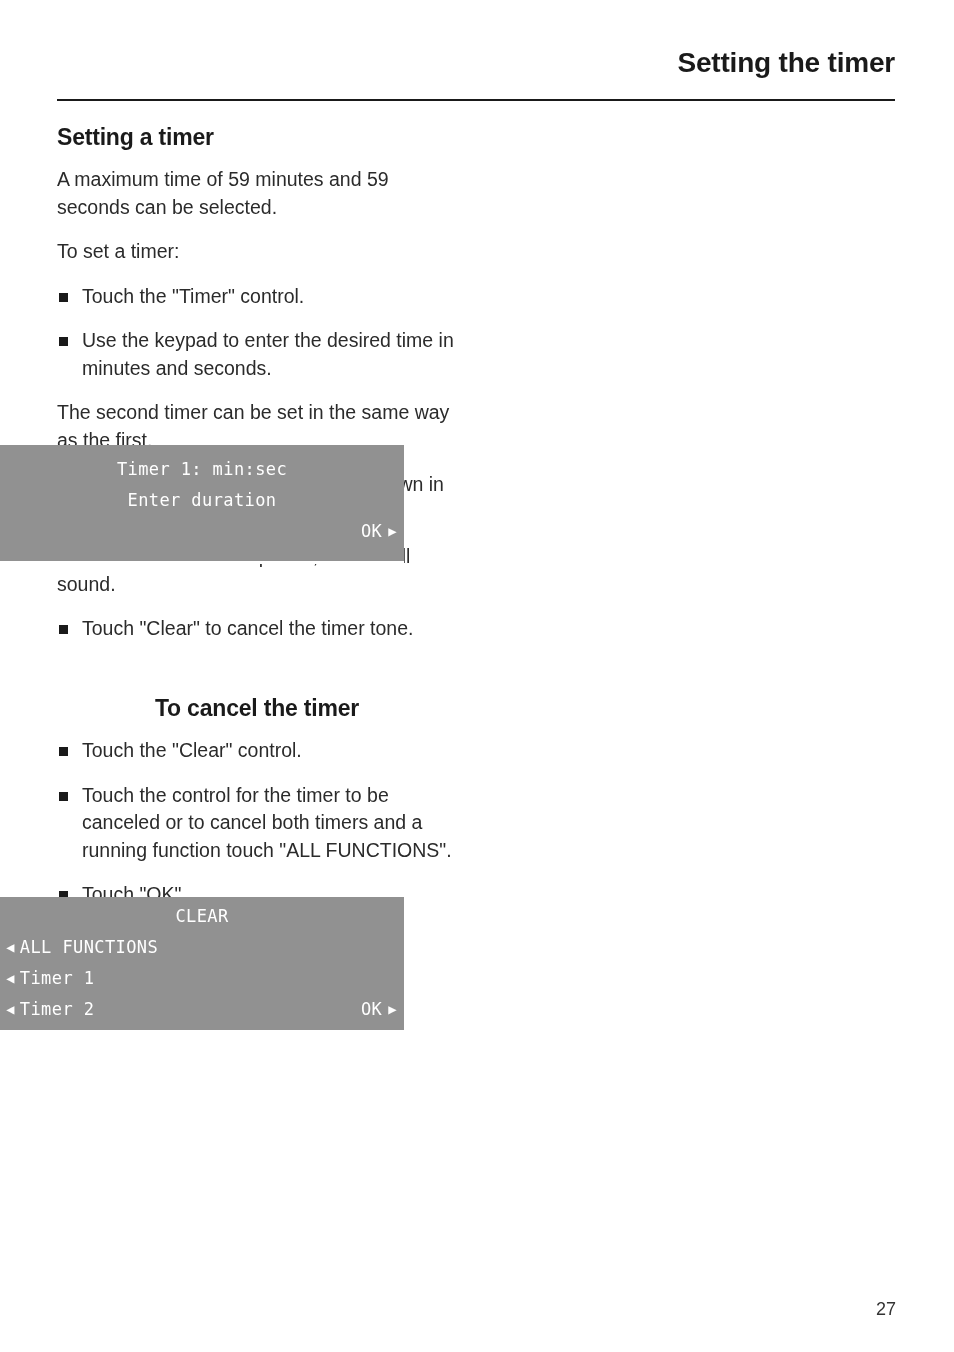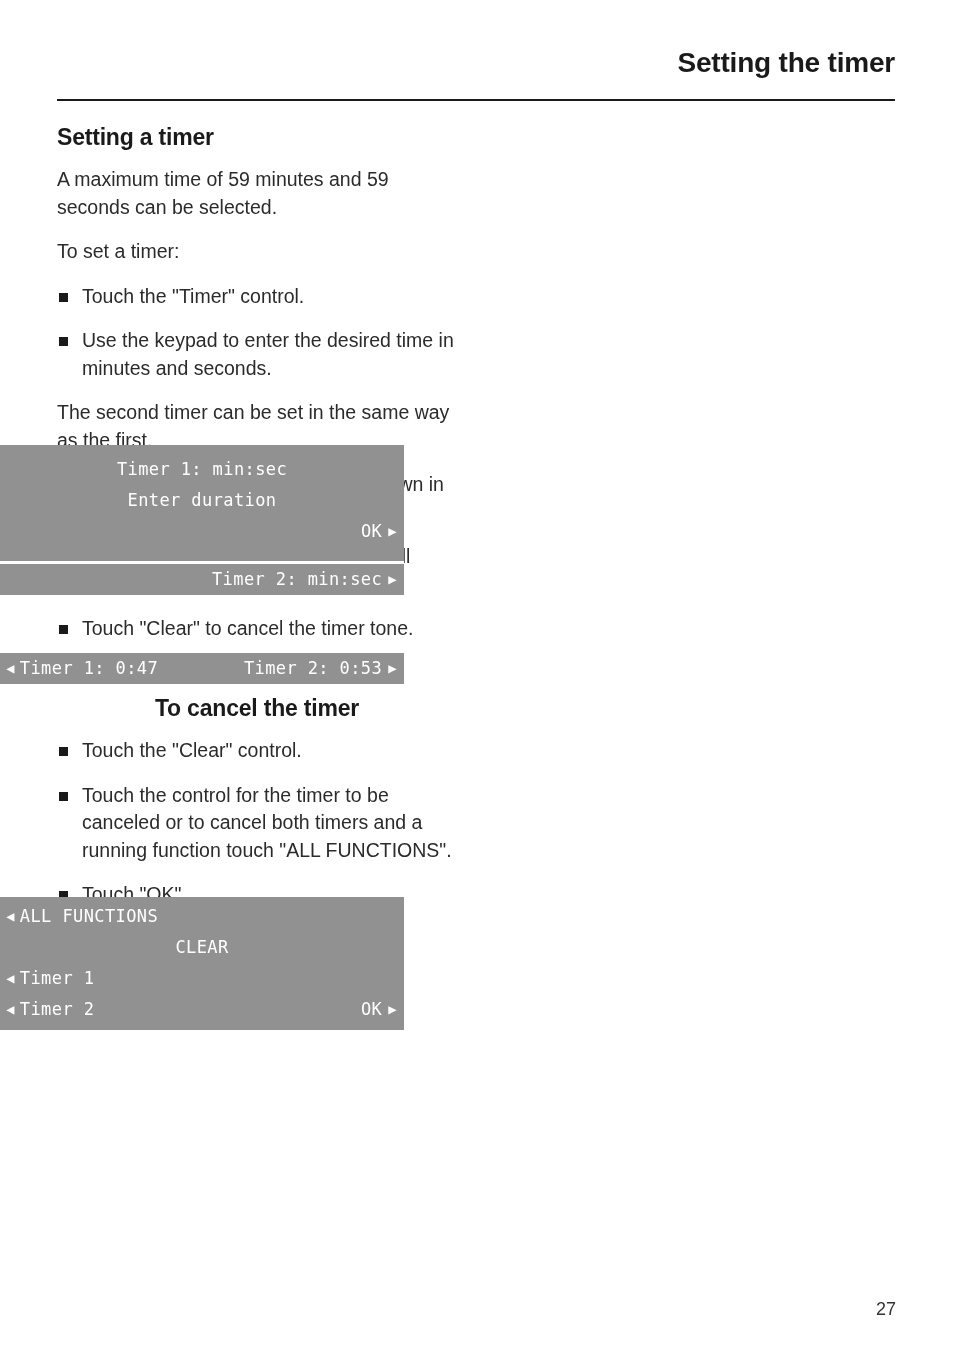--- a/index.html
+++ b/index.html
@@ -233,42 +233,33 @@
 
 <div class="lcd" id="lcd-timer-entry">
   <div class="main-block">
     <div class="lcd-row center">Timer 1: min:sec</div>
     <div class="lcd-row center">Enter duration</div>
     <div class="lcd-row">
       <span class="right-slot"><span>OK</span><span class="arrow-r">▶</span></span>
     </div>
   </div>
   <div class="sep"></div>
-  <div class="footer-block">
-    <div class="lcd-row">
-      <span class="right-slot"><span>Timer 2: min:sec</span><span class="arrow-r">▶</span></span>
-    </div>
-  </div>
 </div>
 
 <div class="lcd" id="lcd-clock">
   <div class="sep"></div>
-  <div class="lcd-row">
-    <span class="left-slot"><span class="arrow-l">◀</span><span>Timer 1: 0:47</span></span>
-    <span class="right-slot"><span>Timer 2: 0:53</span><span class="arrow-r">▶</span></span>
-  </div>
 </div>
 
 <div class="lcd" id="lcd-clear">
   <div class="inner">
+    <div class="lcd-row center">CLEAR</div>
+
     <div class="lcd-row">
       <span class="left-slot"><span class="arrow-l">◀</span><span>ALL FUNCTIONS</span></span>
     </div>
-
-    <div class="lcd-row center">CLEAR</div>
 
     <div class="lcd-row">
       <span class="left-slot"><span class="arrow-l">◀</span><span>Timer 1</span></span>
     </div>
 
     <div class="lcd-row">
       <span class="left-slot"><span class="arrow-l">◀</span><span>Timer 2</span></span>
       <span class="right-slot"><span>OK</span><span class="arrow-r">▶</span></span>
     </div>
   </div>

